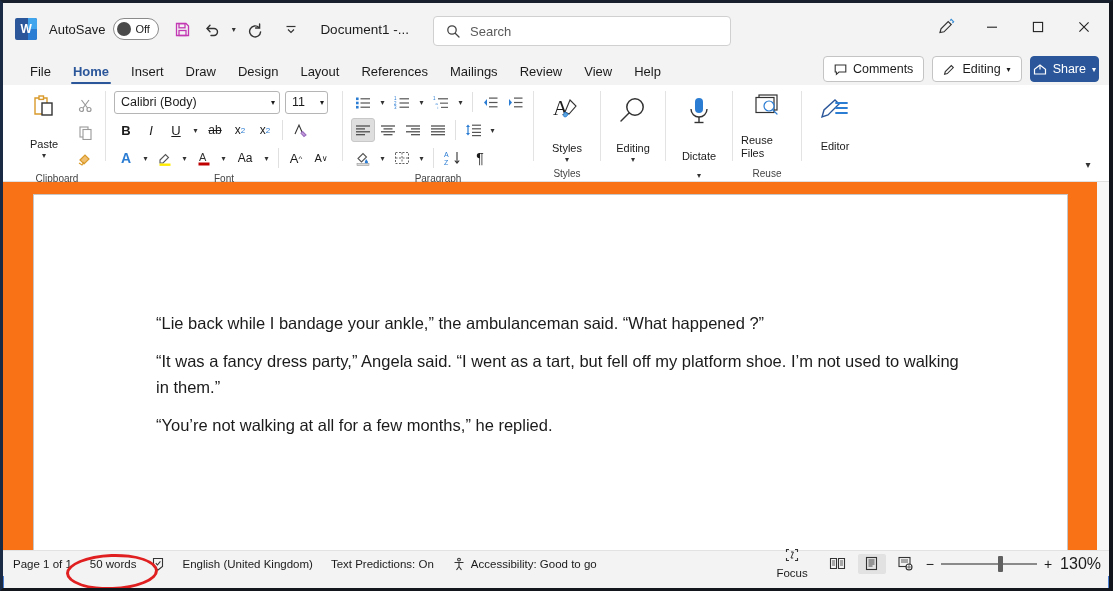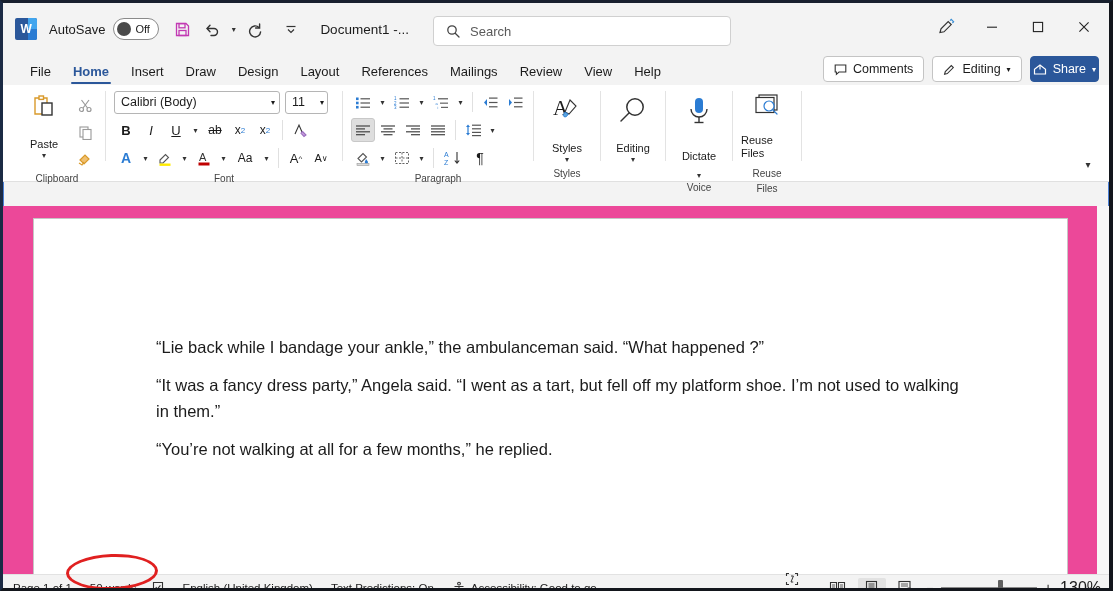--- a/index.html
+++ b/index.html
@@ -186,23 +186,22 @@
     position:absolute; right: 8px; bottom: 6px;
     width: 26px; height: 22px;
     display:flex; align-items:center; justify-content:center;
     cursor:pointer; border-radius:3px; font-size:10px; color:#333;
   }
 
   
   .docarea {
     position: relative;
     height: 368px;
-    background: #ec4899;
+    background: #f97316;
     overflow: hidden;
-    margin-top: 24px;
   }
   .page {
     position:absolute;
     left: 30px; top: 12px;
     width: 1035px; height: 420px;
     background:#fff;
     border:1px solid #c6c6c6;
     border-bottom: none;
   }
   .doctext {
@@ -683,20 +682,29 @@
             <path d="M20.6 16.6 25 21" stroke="#2b7cd3" stroke-linecap="round"></path>
           </svg>
           <div class="lbl">Reuse Files</div>
         </div>
       </div>
       <div class="rgroup-label">Reuse Files</div>
     </div>
     <div class="rgroup-sep"></div>
 
     <div class="rgroup" style="width:62px;">
+      <div class="rgroup-body" style="justify-content:center;">
+        <div class="bigbtn" style="margin-top:6px;">
+          <svg width="32" height="28" viewBox="0 0 32 28" fill="none">
+            <path d="M3 20 5 13l11-10 4 4-11 11z" fill="#fff" stroke="#2b579a" stroke-width="1.4"></path>
+            <path d="M17 6h11M17 11h11M17 16h11" stroke="#2b7cd3" stroke-width="1.8" stroke-linecap="round"></path>
+          </svg>
+          <div class="lbl">Editor</div>
+        </div>
+      </div>
       <div class="rgroup-label"></div>
     </div>
 
     <div class="ribbon-collapse">▾</div>
   </div>
 
   <div class="docarea">
     <div class="page">
       <div class="doctext">
         <p>“Lie back while I bandage your ankle,” the ambulanceman said. “What happened ?”</p>

